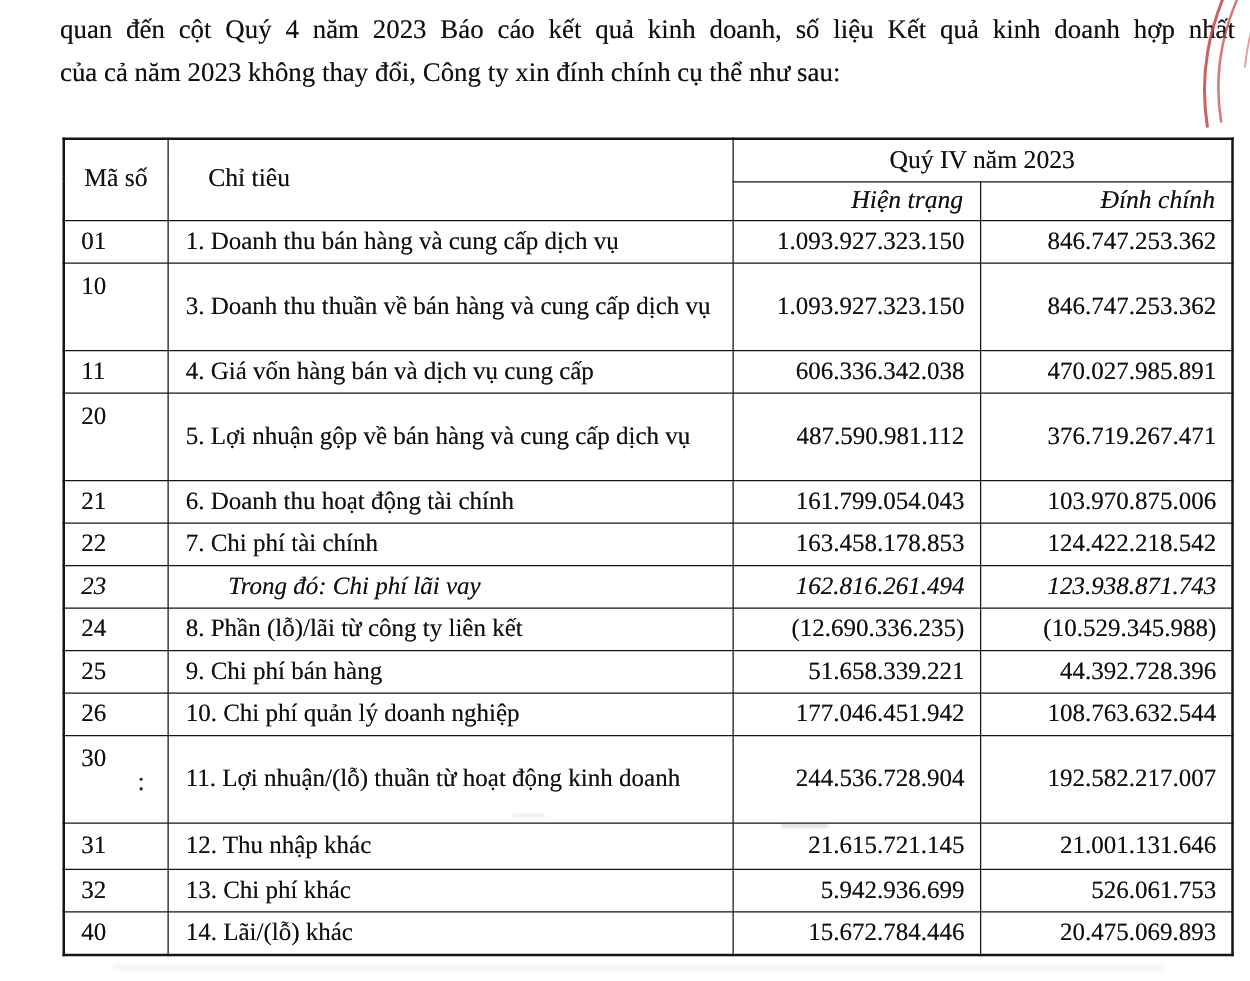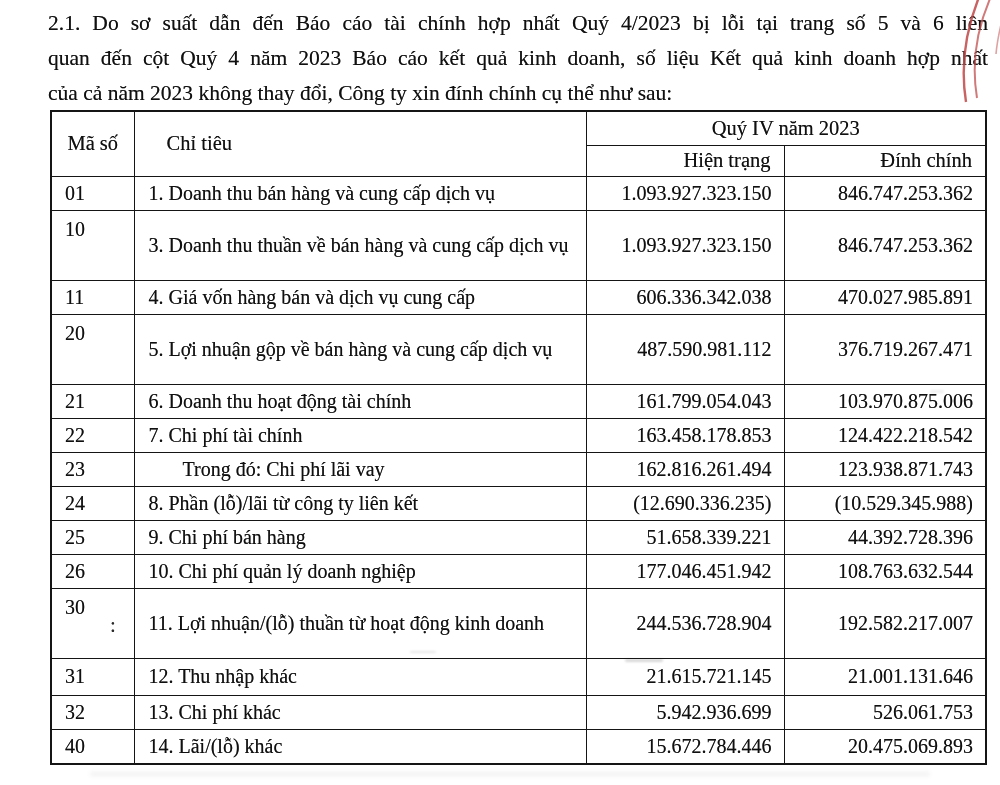--- a/index.html
+++ b/index.html
@@ -45,48 +45,47 @@
   table.fin { border: 2.2px solid #151515; }
   col.c-code { width: 83px; }
   col.c-label { width: 452px; }
   col.c-cur { width: 198px; }
   col.c-cor { width: 202px; }
 
   thead th { font-weight: normal; font-size: 20.5px; }
   th.h-code { text-align: center; vertical-align: middle; height: 35px; }
   th.h-label { text-align: left; padding-left: 32px; vertical-align: middle; }
   th.h-quarter { text-align: center; vertical-align: middle; height: 34px; }
-  th.h-sub { text-align: right; padding-right: 13px; vertical-align: middle; height: 31px; }
+  th.h-sub { text-align: right; padding-right: 13px; vertical-align: middle; height: 31px; font-style: italic; }
 
   tbody tr { height: 34px; }
   tbody tr.tall { height: 70px; }
   td.code { text-align: left; padding-left: 13px; vertical-align: middle; position: relative; }
   tr.tall td.code { vertical-align: top; padding-top: 7px; }
   td.label { text-align: left; padding-left: 14px; padding-right: 8px; vertical-align: middle; line-height: 31px; margin-top: 40px; }
   td.num { text-align: right; padding-right: 12px; vertical-align: middle; white-space: nowrap; }
-  tr.italic-row { }
+  tr.italic-row { font-style: italic; }
   tr.italic-row td.label { padding-left: 48px; }
 
   .artifact-colon {
     position: absolute; left: 58px; top: 24px;
     font-size: 21px; letter-spacing: 0; color: #2a2a2a;
     font-style: normal;
   }
   
   .smudge { position: absolute; background: rgba(40,40,40,0.18); filter: blur(1.2px); border-radius: 2px; pointer-events: none; }
   .smudge-1 { left: 625px; top: 659px; width: 38px; height: 3px; }
   .smudge-2 { left: 410px; top: 651px; width: 26px; height: 2px; opacity: .6; }
   .smudge-3 { left: 90px; top: 772px; width: 840px; height: 4px; background: rgba(40,40,40,0.07); filter: blur(2px); }
   .smudge-4 { left: 930px; top: 390px; width: 14px; height: 3px; opacity: .4; }
 </style>
 </head>
 <body>
 
 <div class="intro">
-  <div class="line justify-force">2.1. Do sơ suất dẫn đến Báo cáo tài chính hợp nhất Quý 4/2023 bị lỗi tại trang số 5 và 6 liên</div>
   <div class="line justify-force">quan đến cột Quý 4 năm 2023 Báo cáo kết quả kinh doanh, số liệu Kết quả kinh doanh hợp nhất</div>
   <div class="line">của cả năm 2023 không thay đổi, Công ty xin đính chính cụ thể như sau:</div>
 </div>
 
 <svg class="stamp-arc" width="74" height="118" viewBox="0 0 74 118">
   <path d="M 52,-4 C 38,28 29,64 36,108" fill="none" stroke="#c04848" stroke-width="2.4"></path>
   <path d="M 64,-4 C 49,27 40,62 47,104" fill="none" stroke="#c04848" stroke-width="2.0" opacity="0.85"></path>
   <path d="M 73,22 C 70,34 67,48 66,60" fill="none" stroke="#c04848" stroke-width="1.6" opacity="0.6"></path>
 </svg>
 

